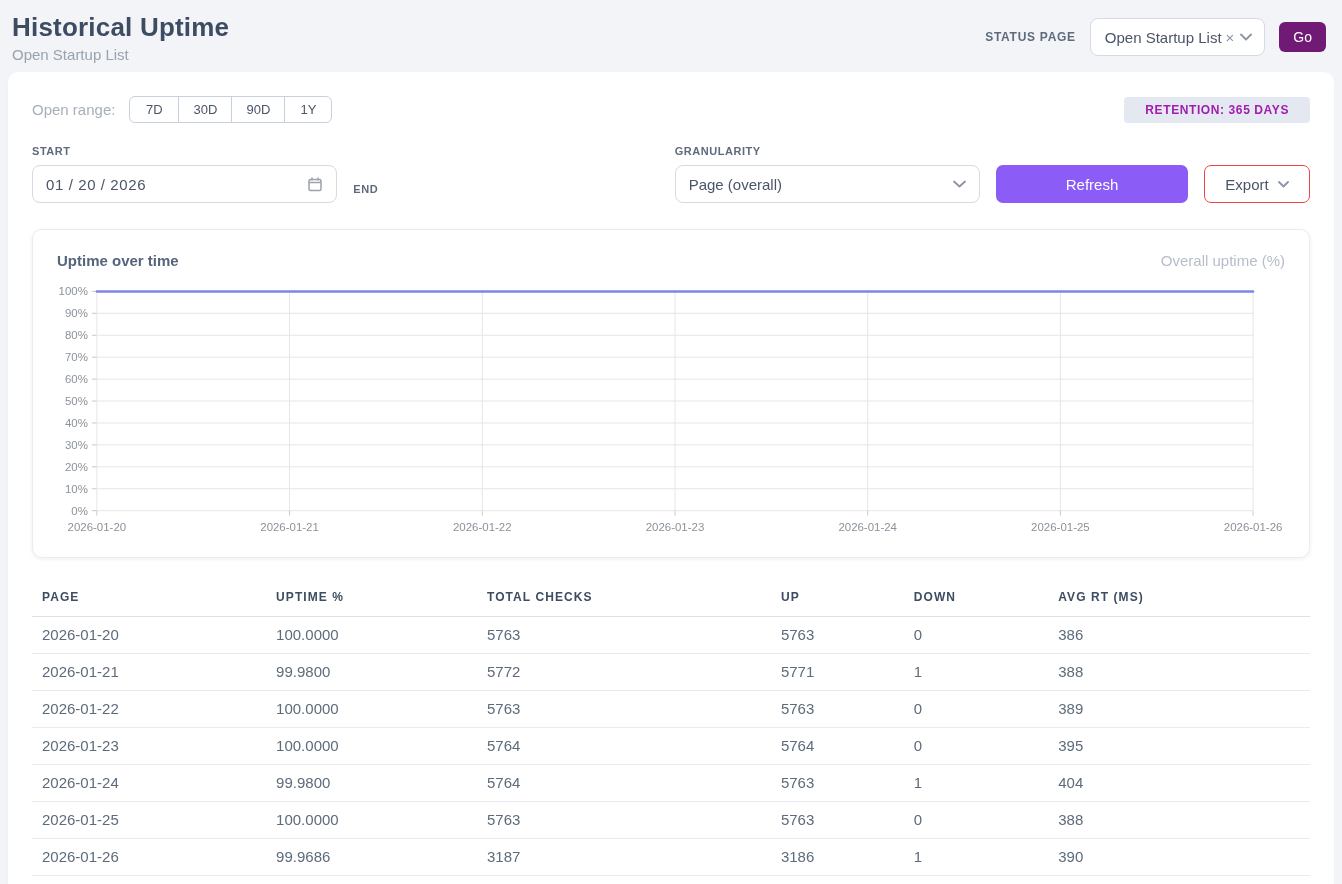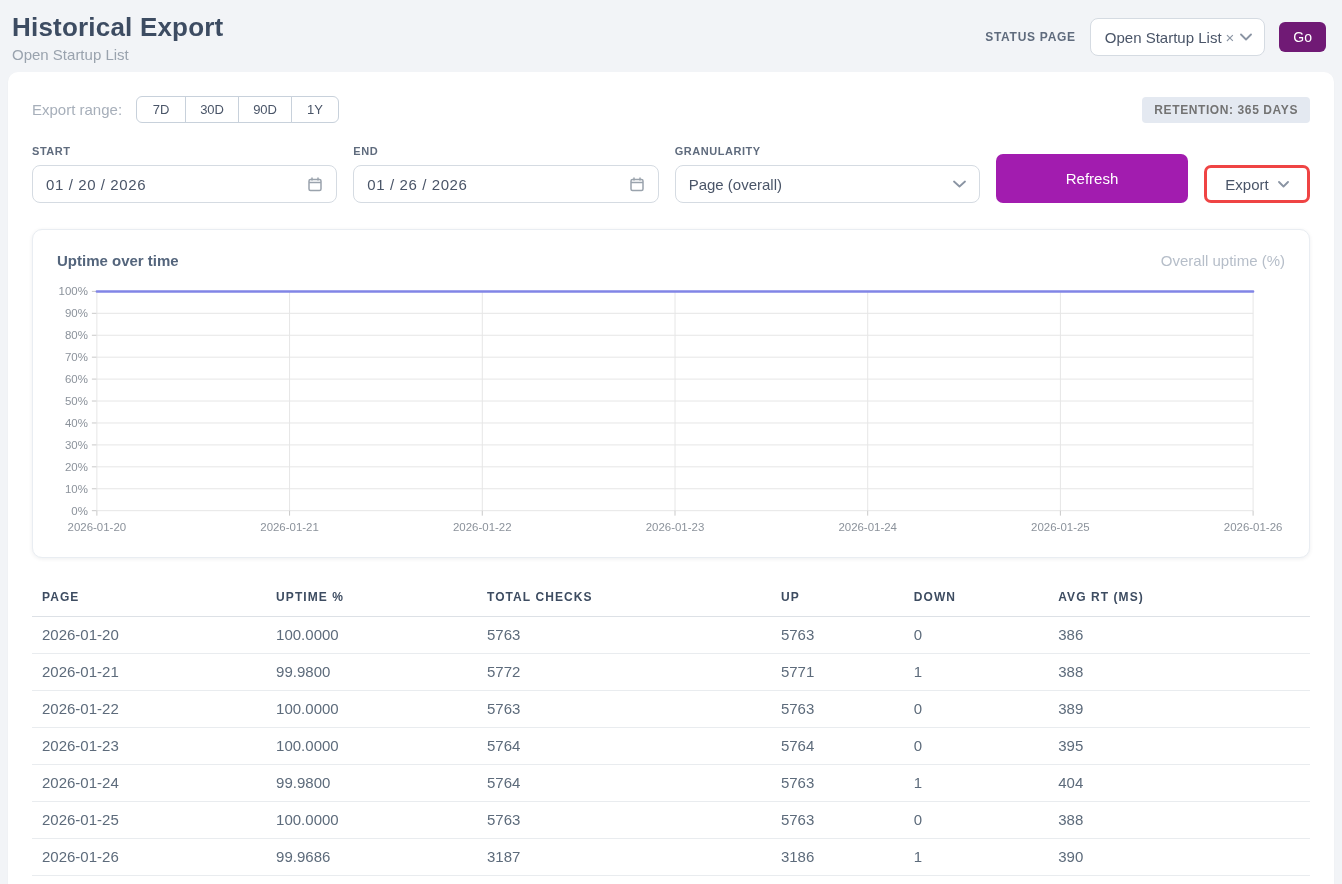--- a/index.html
+++ b/index.html
@@ -20,30 +20,30 @@
   
   .main-card { background: #fff; border-radius: 10px; margin: 0 8px 14px 8px; padding: 24px; box-shadow: 0 1px 2px rgba(16,24,40,.04); }
 
   .row-quick { display: flex; align-items: center; justify-content: space-between; margin-bottom: 22px; }
   .quick-left { display: flex; align-items: center; gap: 14px; }
   .quick-label { font-size: 15px; color: #a7afba; }
   .seg-group { display: flex; }
   .seg-btn { background: #fff; border: 1px solid #c8d1db; color: #4a5568; font-size: 13px; font-family: inherit; padding: 5px 0; width: 54px; text-align: center; margin-left: -1px; cursor: pointer; position: relative; }
   .seg-btn:first-child { margin-left: 0; border-radius: 6px 0 0 6px; width: 50px; }
   .seg-btn:last-child { border-radius: 0 6px 6px 0; width: 48px; }
-  .retention-badge { background: #e4e9f1; color: #737373; font-size: 12px; font-weight: 700; letter-spacing: .05em; padding: 6px 12px; border-radius: 4px; }
+  .retention-badge { background: #e4e9f1; color: #a21caf; font-size: 12px; font-weight: 700; letter-spacing: .05em; padding: 6px 21px; border-radius: 4px; }
 
   .controls-grid { display: grid; grid-template-columns: 1fr 1fr 1fr 192px 106px; gap: 16px; align-items: end; }
   .field-label { font-size: 11px; font-weight: 700; color: #5f6b7d; letter-spacing: .05em; margin-bottom: 8px; }
   .input-box { display: flex; align-items: center; justify-content: space-between; height: 38px; border: 1px solid #d5dbe2; border-radius: 8px; background: #fff; padding: 8px 13px; cursor: text; }
   .input-box .val { font-size: 15px; color: #4a5568; letter-spacing: .04em; }
   .select-box { cursor: pointer; }
   .select-box .val { letter-spacing: 0; }
-  .refresh-btn { height: 49px; background: #a21caf; border: none; border-radius: 7px; color: #fff; font-size: 15px; font-family: inherit; cursor: pointer; width: 100%; }
-  .export-btn { height: 38px; background: #fff; border: 3px solid #ef4444; border-radius: 7px; color: #4a5568; font-size: 15px; font-family: inherit; cursor: pointer; width: 100%; display: flex; align-items: center; justify-content: center; gap: 9px; }
+  .refresh-btn { height: 38px; background: #8b5cf6; border: none; border-radius: 7px; color: #fff; font-size: 15px; font-family: inherit; cursor: pointer; width: 100%; }
+  .export-btn { height: 38px; background: #fff; border: 1px solid #ef4444; border-radius: 7px; color: #4a5568; font-size: 15px; font-family: inherit; cursor: pointer; width: 100%; display: flex; align-items: center; justify-content: center; gap: 9px; }
 
   
   .chart-card { border: 1px solid #e9edf2; border-radius: 10px; box-shadow: 0 1px 4px rgba(16,24,40,.07); margin-top: 26px; padding: 22px 24px 16px; background: #fff; }
   .chart-head { display: flex; justify-content: space-between; align-items: flex-start; margin-bottom: 14px; }
   .chart-title { font-size: 15px; font-weight: 700; color: #54657c; }
   .chart-legend { font-size: 15px; color: #b6bec9; }
   .chart-wrap svg { display: block; width: 100%; }
 
   
   table.uptime-table { width: 100%; border-collapse: collapse; margin-top: 24px; table-layout: fixed; }
@@ -54,41 +54,41 @@
   .c-up { width: 10.4%; } .c-down { width: 11.3%; } .c-rt { width: 19.7%; }
 
   .chev { stroke: #8a94a3; stroke-width: 1.8; fill: none; stroke-linecap: round; stroke-linejoin: round; }
   .cal-icon { stroke: #9aa3ad; fill: none; stroke-width: 1.5; }
 </style>
 </head>
 <body>
 
 <div class="page-header">
   <div>
-    <div class="page-title">Historical Export</div>
+    <div class="page-title">Historical Uptime</div>
     <div class="page-subtitle">Open Startup List</div>
   </div>
   <div class="header-right">
     <span class="status-page-label">STATUS PAGE</span>
     <div class="status-select">
       <span class="sel-text">Open Startup List</span>
       <span class="clear-x">×</span>
       <svg width="12" height="8" viewBox="0 0 12 8">
           <polyline class="chev" points="1,1.5 6,6.5 11,1.5"></polyline>
         </svg>
     </div>
     <button class="go-btn">Go</button>
   </div>
 </div>
 
 <div class="main-card">
 
   <div class="row-quick">
     <div class="quick-left">
-      <span class="quick-label">Export range:</span>
+      <span class="quick-label">Open range:</span>
       <div class="seg-group">
         <button class="seg-btn">7D</button>
         <button class="seg-btn">30D</button>
         <button class="seg-btn">90D</button>
         <button class="seg-btn">1Y</button>
       </div>
     </div>
     <span class="retention-badge">RETENTION: 365 DAYS</span>
   </div>
 
@@ -100,29 +100,20 @@
         <svg width="16" height="16" viewBox="0 0 16 16">
             <rect class="cal-icon" x="2" y="3.5" width="12" height="11" rx="1.5"></rect>
             <line class="cal-icon" x1="5" y1="1.5" x2="5" y2="4.5"></line>
             <line class="cal-icon" x1="11" y1="1.5" x2="11" y2="4.5"></line>
             <line class="cal-icon" x1="2" y1="6.5" x2="14" y2="6.5"></line>
           </svg>
       </div>
     </div>
     <div>
       <div class="field-label">END</div>
-      <div class="input-box">
-        <span class="val">01 / 26 / 2026</span>
-        <svg width="16" height="16" viewBox="0 0 16 16">
-            <rect class="cal-icon" x="2" y="3.5" width="12" height="11" rx="1.5"></rect>
-            <line class="cal-icon" x1="5" y1="1.5" x2="5" y2="4.5"></line>
-            <line class="cal-icon" x1="11" y1="1.5" x2="11" y2="4.5"></line>
-            <line class="cal-icon" x1="2" y1="6.5" x2="14" y2="6.5"></line>
-          </svg>
-      </div>
     </div>
     <div>
       <div class="field-label">GRANULARITY</div>
       <div class="input-box select-box">
         <span class="val">Page (overall)</span>
         <svg width="13" height="8" viewBox="0 0 13 8">
             <polyline class="chev" points="1,1.5 6.5,6.5 12,1.5"></polyline>
           </svg>
       </div>
     </div>

